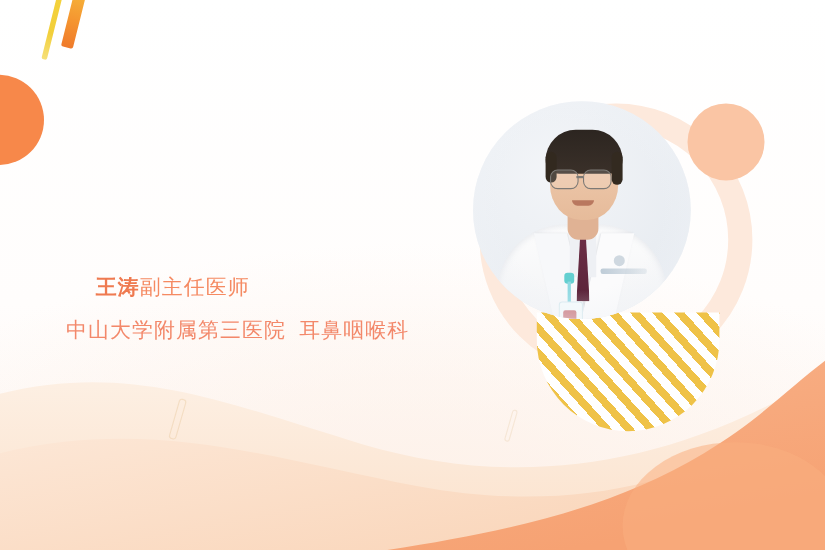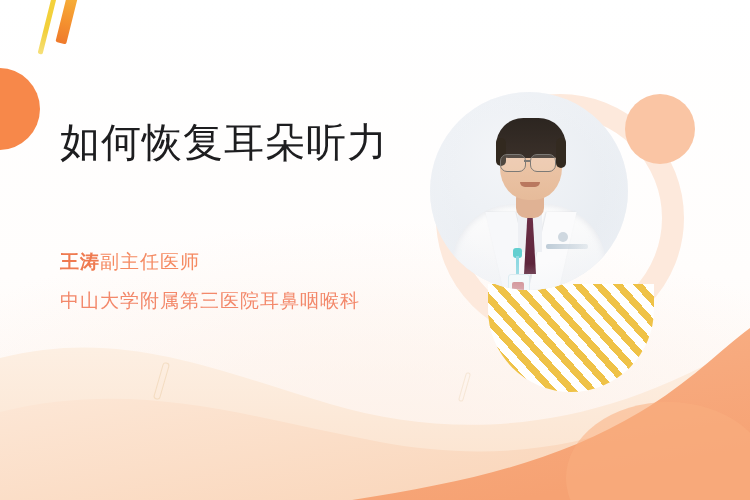--- a/index.html
+++ b/index.html
@@ -330,38 +330,40 @@
     left: 60px;
     top: 250px;
     font-size: 19px;
     line-height: 1.3;
     white-space: nowrap;
   }
   .doctor-name {
     color: #ef7a50;
     font-weight: 700;
     letter-spacing: 1px;
+    margin-left: 27px;
   }
   .doctor-title {
     color: #f58a62;
     font-weight: 400;
     letter-spacing: 1px;
   }
 
   .hospital-line {
     position: absolute;
     left: 60px;
     top: 289px;
     font-size: 19px;
     line-height: 1.3;
     color: #f3886a;
     letter-spacing: 1px;
     white-space: nowrap;
   }
   .hospital-dept {
+    margin-left: 12px;
     text-align: center;
   }
 </style>
 </head>
 <body>
 
 <div id="poster">
 
   <div class="bg-wash"></div>
 
@@ -416,21 +418,20 @@
       <div class="pt pt-logo"></div>
       <div class="pt pt-logo-text"></div>
       <div class="pt pt-badge-clip"></div>
       <div class="pt pt-badge-cord"></div>
       <div class="pt pt-badge"></div>
       <div class="pt pt-badge-photo"></div>
       <div class="photo-fade"></div>
     </div>
   </div>
 
-  <div class="title">如何恢复耳朵听力</div>
 
   <div class="doctor-line">
     <span class="doctor-name">王涛</span><span class="doctor-title">副主任医师</span>
   </div>
 
   <div class="hospital-line">
     <span>中山大学附属第三医院</span><span class="hospital-dept">耳鼻咽喉科</span>
   </div>
 
 </div>

